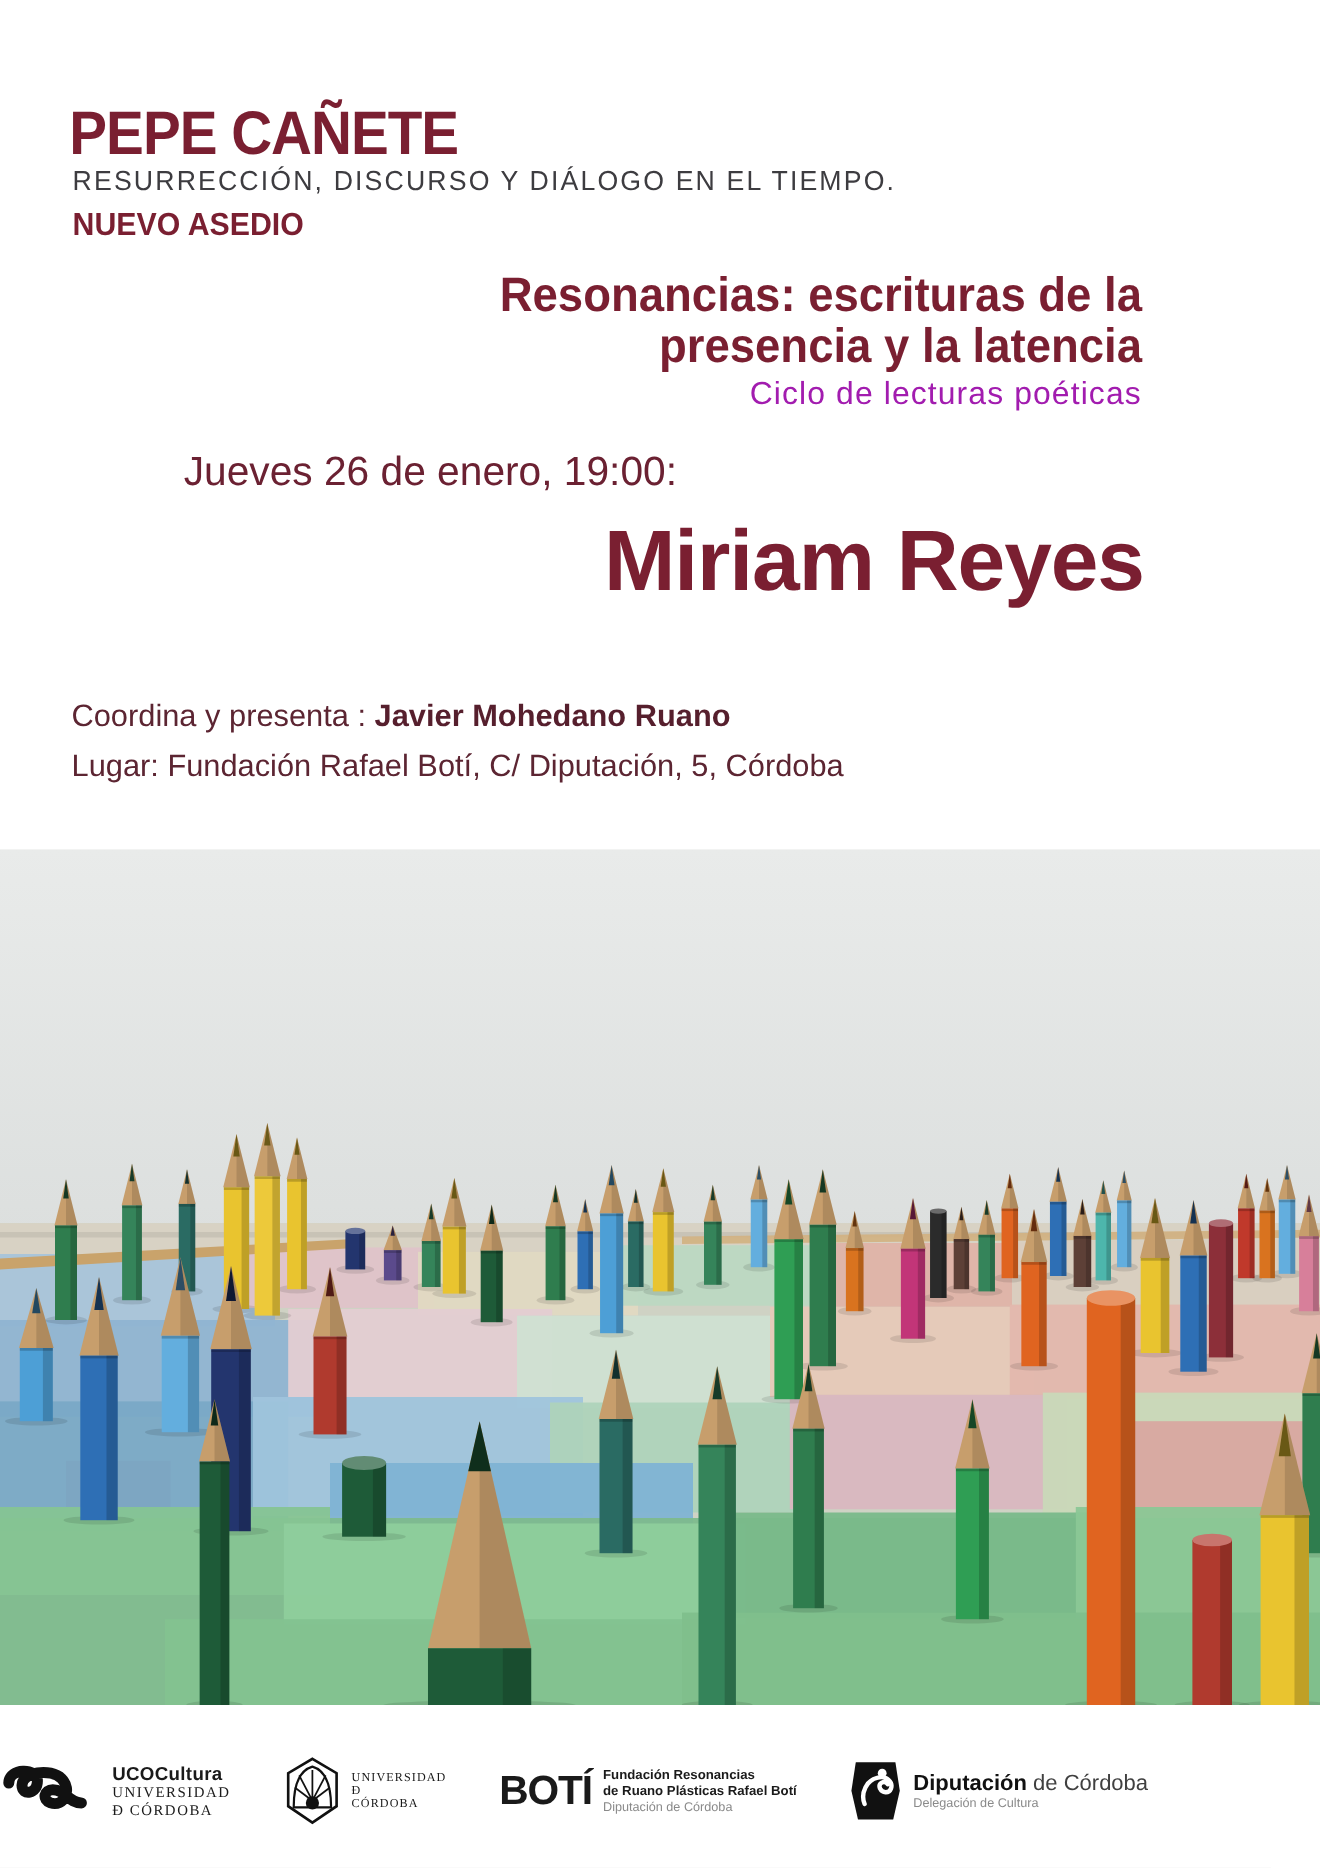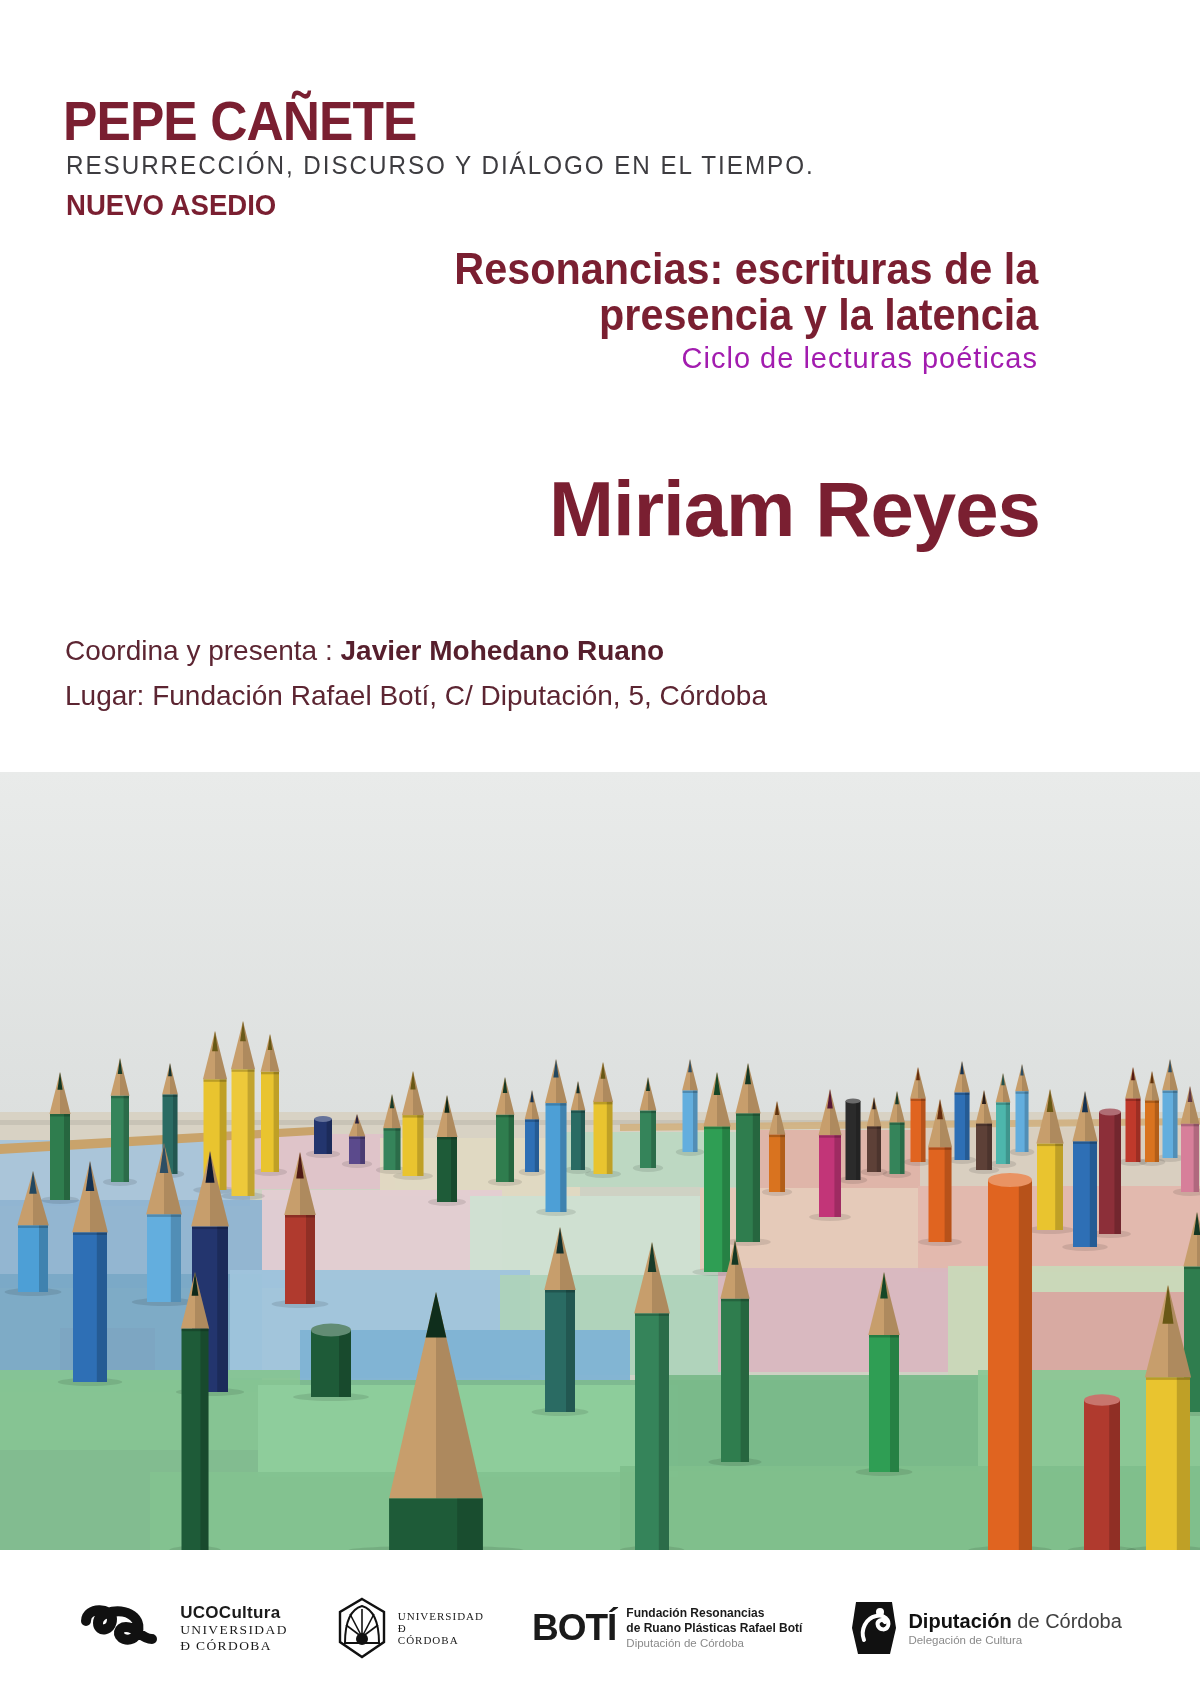--- a/index.html
+++ b/index.html
@@ -45,21 +45,21 @@
   }
   .coord-line b{font-weight:700;color:#561f2d;}
   .loc-line{
     left:65px;top:680px;font-size:28px;color:#5c2532;white-space:nowrap;
   }
   
   .photo{left:0;top:772px;width:1200px;height:778px;display:block;}
   
   .footer{
     left:0;top:1578px;width:1200px;height:100px;
-    display:flex;justify-content:center;align-items:center;gap:48px;
+    display:flex;justify-content:flex-start;align-items:center;gap:48px;
   }
   .logo{display:flex;align-items:center;gap:10px;color:#1a1a1a;}
   .logo .txtcol{display:flex;flex-direction:column;line-height:1.12;}
   .uco-b{font-size:17px;font-weight:700;letter-spacing:.3px;}
   .uco-serif{font-family:"Liberation Serif",serif;font-size:13.5px;letter-spacing:1.4px;}
   .univ-serif{font-family:"Liberation Serif",serif;font-size:11px;letter-spacing:1px;line-height:1.25;}
   .boti-word{font-size:37px;font-weight:800;letter-spacing:-1px;line-height:.9;}
   .boti-b{font-size:12px;font-weight:700;line-height:1.25;}
   .boti-g{font-size:11.5px;color:#8a8a8a;line-height:1.3;}
   .dip-main{font-size:20px;line-height:1.1;}
@@ -75,20 +75,21 @@
   <div class="abs main-title">PEPE CAÑETE</div>
   <div class="abs main-subtitle">RESURRECCIÓN, DISCURSO Y DIÁLOGO EN EL TIEMPO.</div>
   <div class="abs main-sub2">NUEVO ASEDIO</div>
 
   <div class="abs res-title">
     <div>Resonancias: escrituras de la</div>
     <div>presencia y la latencia</div>
   </div>
   <div class="abs res-sub">Ciclo de lecturas poéticas</div>
 
+  <div class="abs datetime">Jueves 26 de enero, 19:00:</div>
   <div class="abs speaker">Miriam Reyes</div>
 
   <div class="abs coord-line"><span>Coordina y presenta : </span><b>Javier Mohedano Ruano</b></div>
   <div class="abs loc-line">Lugar: Fundación Rafael Botí, C/ Diputación, 5, Córdoba</div>
 
   <svg class="abs photo" id="photo-svg" viewBox="0 0 1200 778" preserveAspectRatio="none">
       <defs>
         <linearGradient id="wallG" x1="0" y1="0" x2="0" y2="1">
           <stop offset="0%" stop-color="#e9ebea"></stop>
           <stop offset="100%" stop-color="#dcdfde"></stop>

